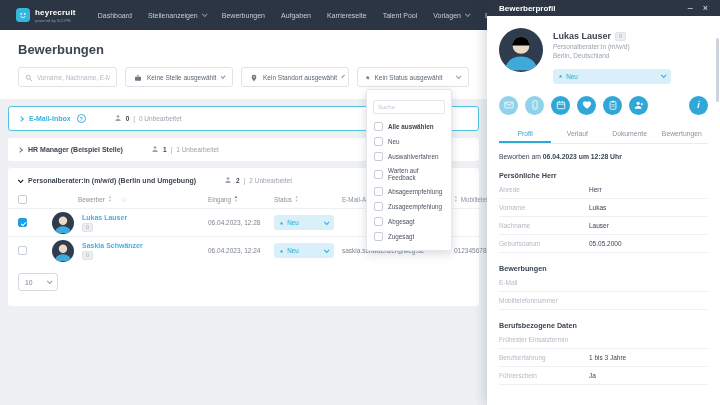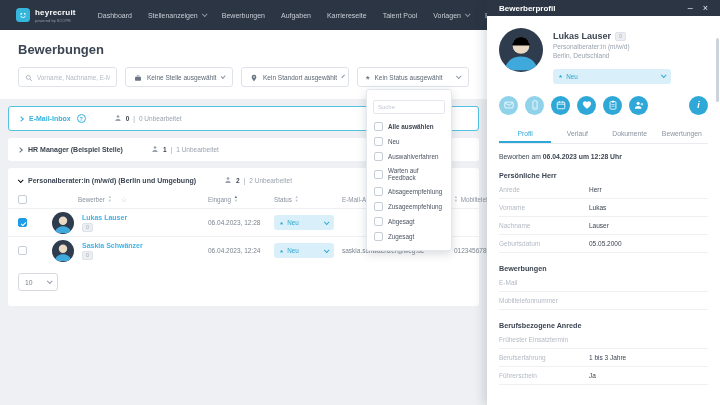--- a/index.html
+++ b/index.html
@@ -493,21 +493,21 @@
           </div>
           <div class="section-title">Bewerbungen</div>
           <div class="field">
             <span class="lbl">E-Mail</span>
             <span class="val"></span>
           </div>
           <div class="field">
             <span class="lbl">Mobiltelefonnummer</span>
             <span class="val"></span>
           </div>
-          <div class="section-title">Berufsbezogene Anrede</div>
+          <div class="section-title">Berufsbezogene Daten</div>
           <div class="field">
             <span class="lbl">Frühester Einsatztermin</span>
             <span class="val"></span>
           </div>
           <div class="field">
             <span class="lbl">Berufserfahrung</span>
             <span class="val">1 bis 3 Jahre</span>
           </div>
           <div class="field">
             <span class="lbl">Führerschein</span>

